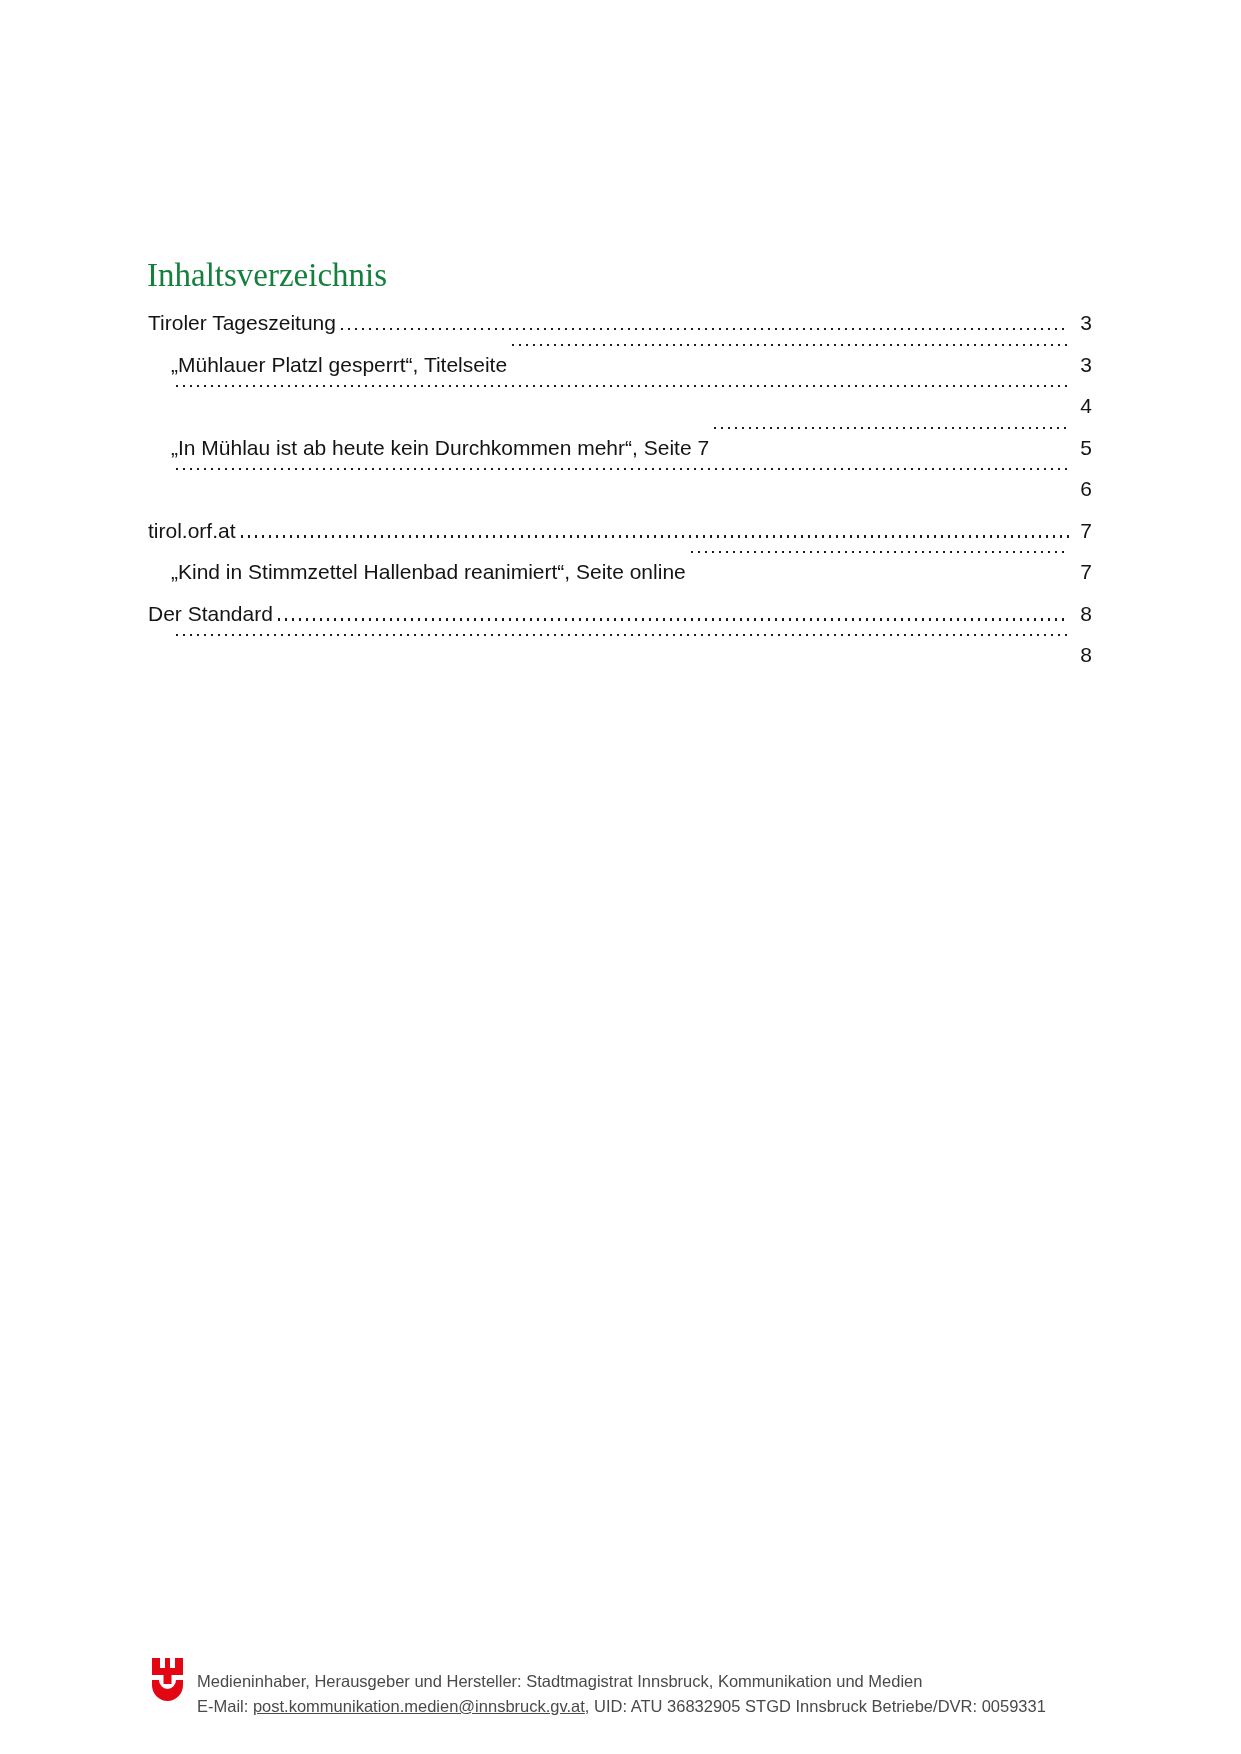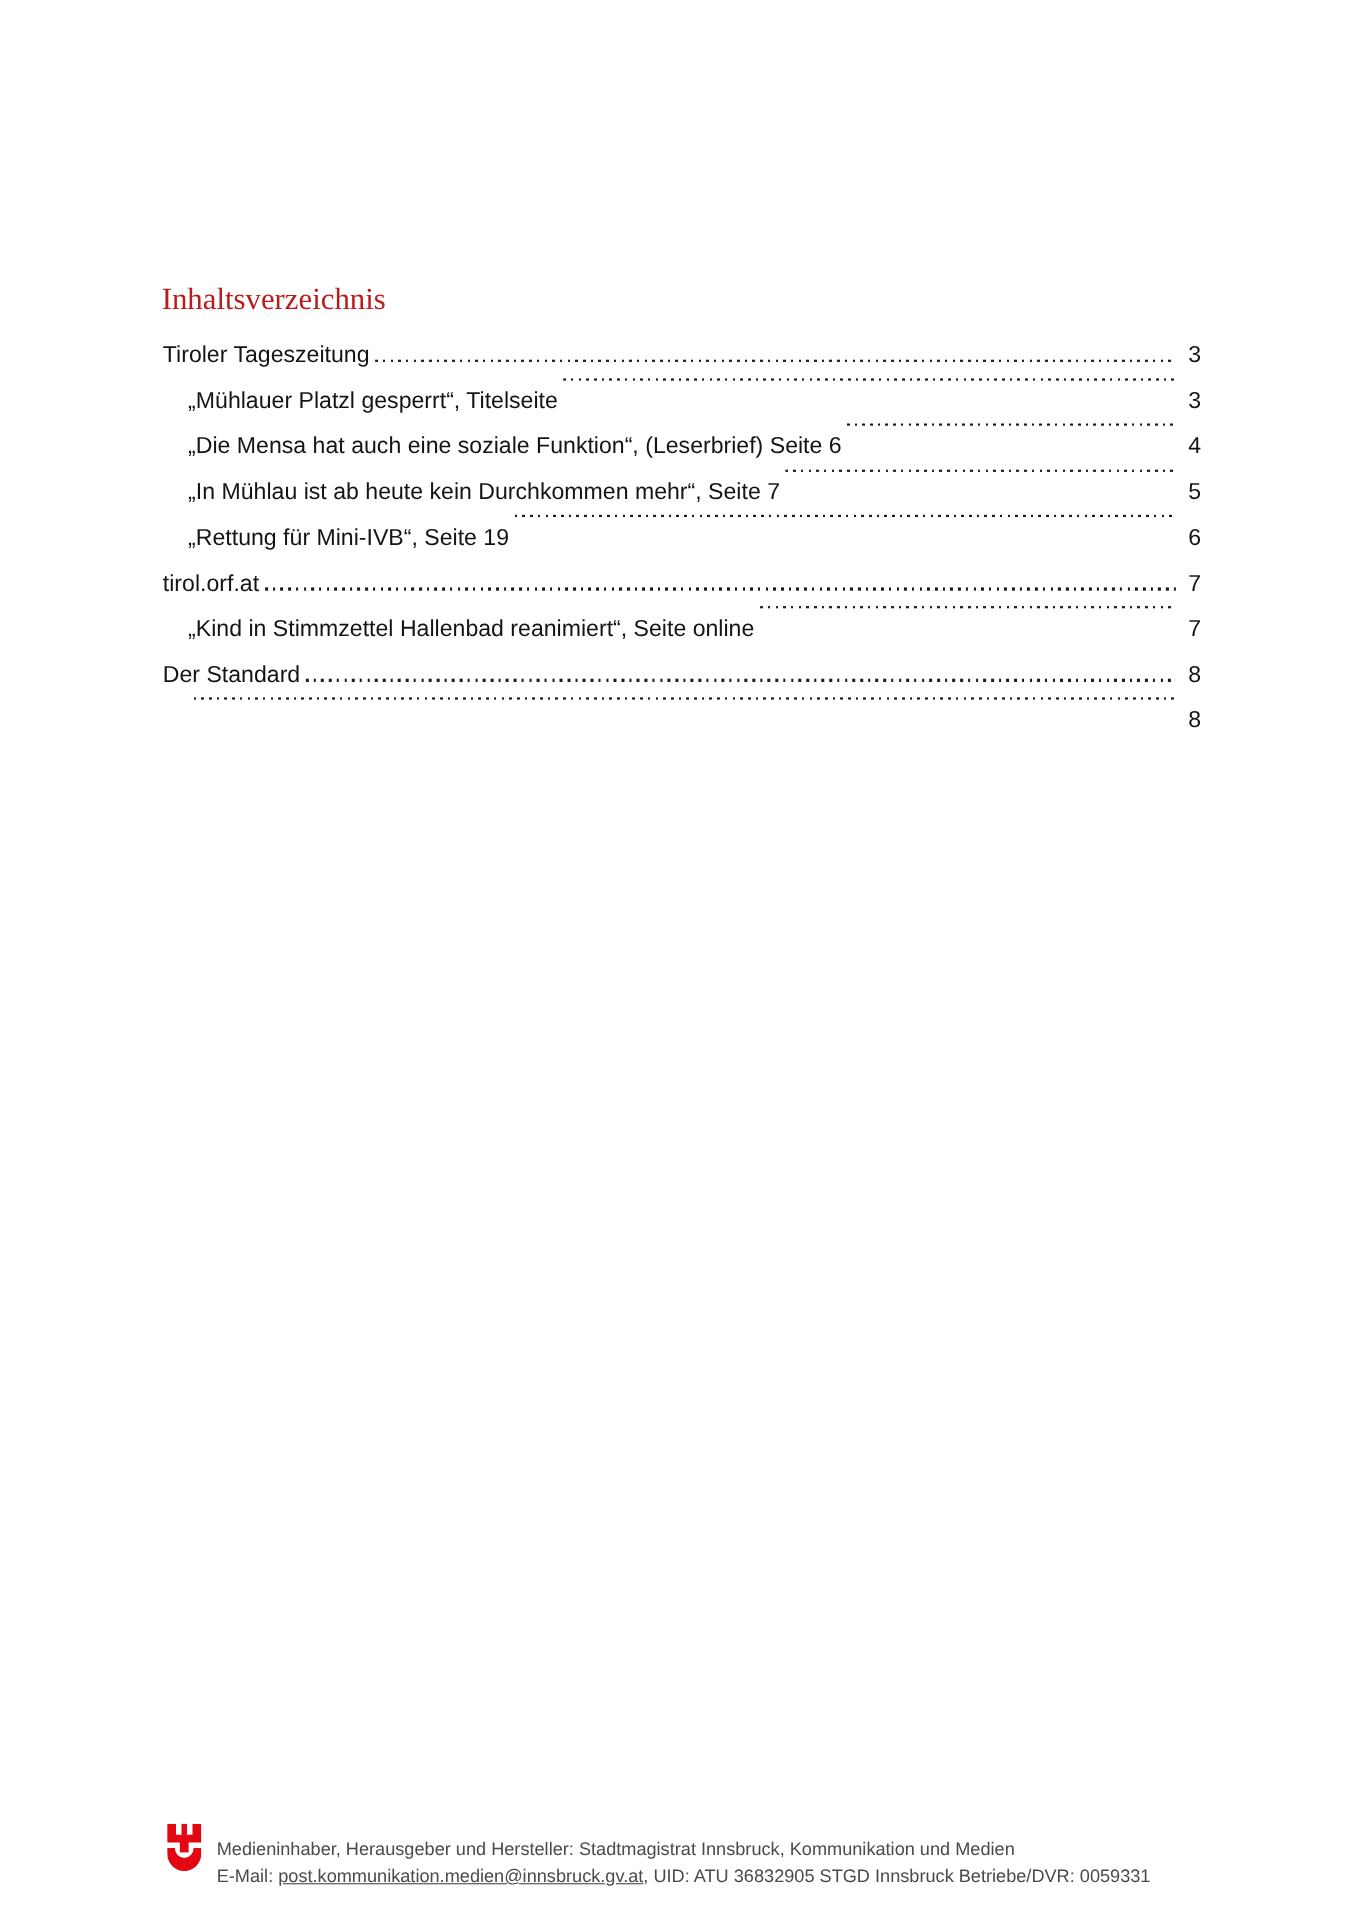--- a/index.html
+++ b/index.html
@@ -14,24 +14,24 @@
     background: #ffffff;
     overflow: hidden;
     font-family: "Liberation Sans", sans-serif;
     color: #161616;
   }
   .doc-title {
     position: absolute;
     left: 147px;
     top: 237px;
     font-family: "Liberation Serif", serif;
-    font-size: 28px;
+    font-size: 33px;
     line-height: 33px;
     font-weight: 400;
-    color: #b91c1c;
+    color: #15803d;
     letter-spacing: 0px;
     white-space: nowrap;
   }
   .toc {
     position: absolute;
     left: 148px;
     top: 302px;
     width: 944px;
   }
   .toc-row {
@@ -103,31 +103,29 @@
         <span class="toc-label">Tiroler Tageszeitung</span>
         <span class="toc-leader"></span>
         <span class="toc-page">3</span>
       </div>
       <div class="toc-row sub">
         <span class="toc-label">„Mühlauer Platzl gesperrt“, Titelseite</span>
         <span class="toc-leader"></span>
         <span class="toc-page">3</span>
       </div>
       <div class="toc-row sub">
-        <span class="toc-label">„Die Mensa hat auch eine soziale Funktion“, (Leserbrief) Seite 6 </span>
         <span class="toc-leader"></span>
         <span class="toc-page">4</span>
       </div>
       <div class="toc-row sub">
         <span class="toc-label">„In Mühlau ist ab heute kein Durchkommen mehr“, Seite 7 </span>
         <span class="toc-leader"></span>
         <span class="toc-page">5</span>
       </div>
       <div class="toc-row sub">
-        <span class="toc-label">„Rettung für Mini-IVB“, Seite 19 </span>
         <span class="toc-leader"></span>
         <span class="toc-page">6</span>
       </div>
       <div class="toc-row">
         <span class="toc-label">tirol.orf.at</span>
         <span class="toc-leader"></span>
         <span class="toc-page">7</span>
       </div>
       <div class="toc-row sub">
         <span class="toc-label">„Kind in Stimmzettel Hallenbad reanimiert“, Seite online</span>

